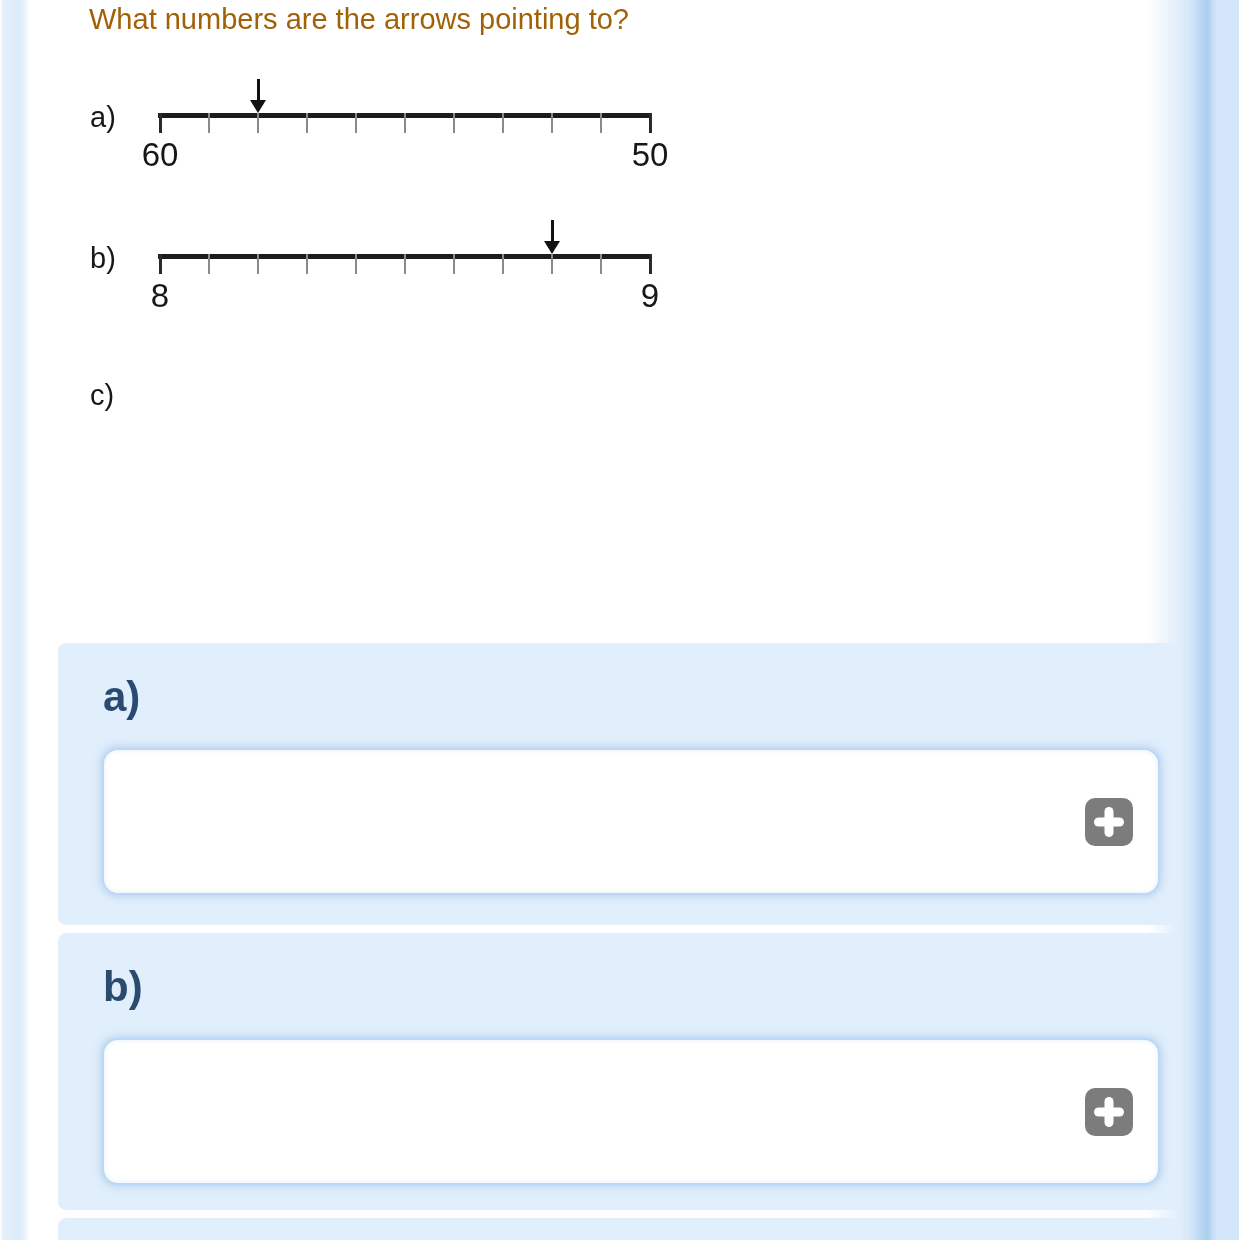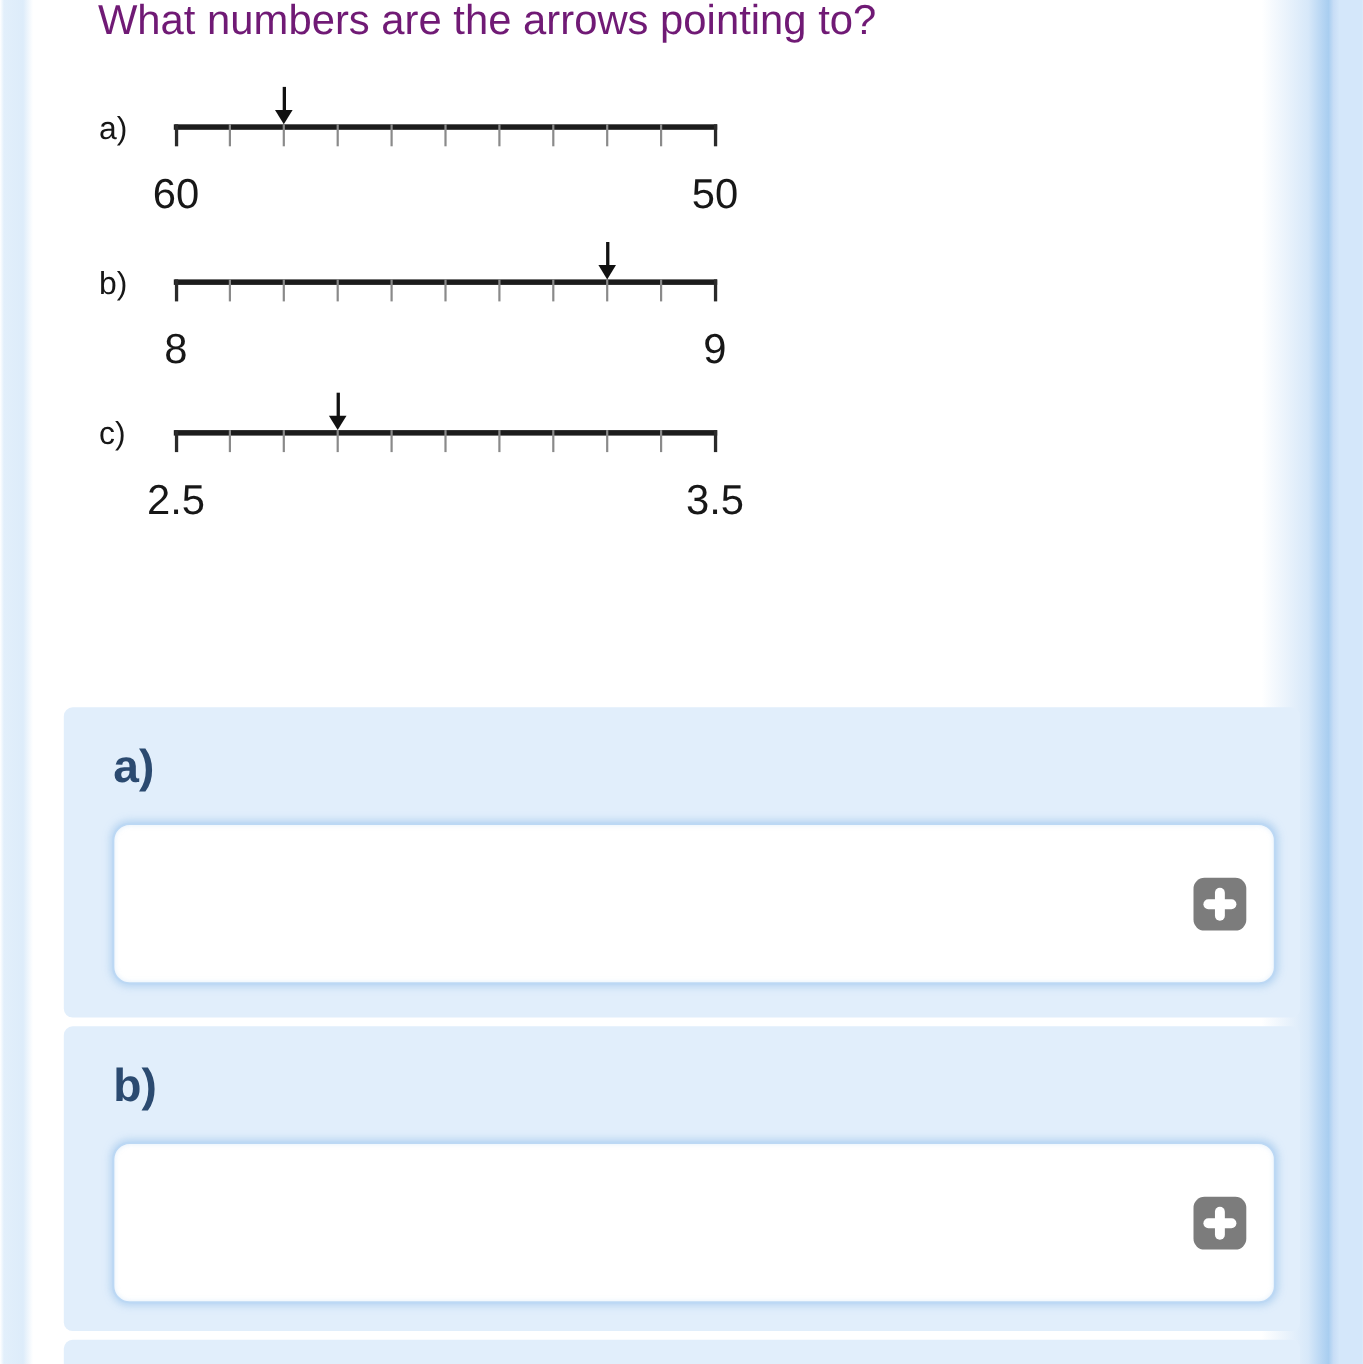--- a/index.html
+++ b/index.html
@@ -19,21 +19,21 @@
   .right-band {
     position: absolute; right: 0; top: 0; width: 92px; height: 100%;
     background: linear-gradient(to right,
       rgba(255,255,255,0) 0%, #d7e8f9 46%, #b6d5f3 60%,
       #a9cef0 66%, #c7ddf6 71%, #d4e7fa 77%, #d4e7fa 100%);
   }
 
   
   .question {
     position: absolute; left: 89px; top: 2px; margin: 0;
-    font-size: 38px; line-height: 34px; color: #701a75;
+    font-size: 29px; line-height: 34px; color: #a16207;
   }
 
   
   .nl-row { position: absolute; left: 0; width: 100%; height: 110px; }
   .nl-label {
     position: absolute; left: 90px; top: 33px;
     font-size: 29px; color: #171717; line-height: 33px;
   }
   .nl-line { position: absolute; left: 160px; top: 0; width: 490px; height: 110px; }
   .nl-bar { position: absolute; left: -2px; top: 45px; width: 494px; height: 5px; background: #1c1c1c; }
@@ -42,22 +42,22 @@
   .nl-arrow { position: absolute; top: 11px; width: 0; height: 34px; }
   .nl-arrow .shaft {
     position: absolute; left: -1.5px; top: 0; width: 3px; height: 22px; background: #111111;
   }
   .nl-arrow .head {
     position: absolute; left: -8px; top: 21px; width: 0; height: 0;
     border-left: 8px solid transparent; border-right: 8px solid transparent;
     border-top: 13px solid #111111;
   }
   .nl-end-label {
-    position: absolute; top: 88px; transform: translateX(-50%);
-    font-size: 38px; color: #171717; white-space: nowrap;
+    position: absolute; top: 68px; transform: translateX(-50%);
+    font-size: 33px; color: #171717; white-space: nowrap;
   }
 
   
   .card {
     position: absolute; left: 58px; width: 1124px;
     background: #e1eefb; border-radius: 8px;
   }
   .card-label {
     position: absolute; left: 45px; top: 30px;
     font-size: 42px; font-weight: bold; color: #2b4a70; line-height: 48px;
@@ -131,40 +131,20 @@
           <div class="nl-arrow" style="left: 392px;">
             <span class="shaft"></span>
             <span class="head"></span>
           </div>
           <span class="nl-end-label" style="left: 0px;">8</span>
           <span class="nl-end-label" style="left: 490px;">9</span>
         </div>
       </div>
       <div class="nl-row" style="top: 346px;">
         <span class="nl-label">c)</span>
-        <div class="nl-line">
-          <div class="nl-bar"></div>
-          <div class="nl-tick end" style="left: -1.5px;"></div>
-          <div class="nl-tick" style="left: 48px;"></div>
-          <div class="nl-tick" style="left: 97px;"></div>
-          <div class="nl-tick" style="left: 146px;"></div>
-          <div class="nl-tick" style="left: 195px;"></div>
-          <div class="nl-tick" style="left: 244px;"></div>
-          <div class="nl-tick" style="left: 293px;"></div>
-          <div class="nl-tick" style="left: 342px;"></div>
-          <div class="nl-tick" style="left: 391px;"></div>
-          <div class="nl-tick" style="left: 440px;"></div>
-          <div class="nl-tick end" style="left: 488.5px;"></div>
-          <div class="nl-arrow" style="left: 147px;">
-            <span class="shaft"></span>
-            <span class="head"></span>
-          </div>
-          <span class="nl-end-label" style="left: 0px;">2.5</span>
-          <span class="nl-end-label" style="left: 490px;">3.5</span>
-        </div>
       </div>
     </div>
 
   <section>
     <div class="card" style="top:643px; height:282px;">
       <span class="card-label">a)</span>
       <div class="answer-input" role="textbox">
         <button class="plus-btn">
           <span class="bar-h"></span>
           <span class="bar-v"></span>

